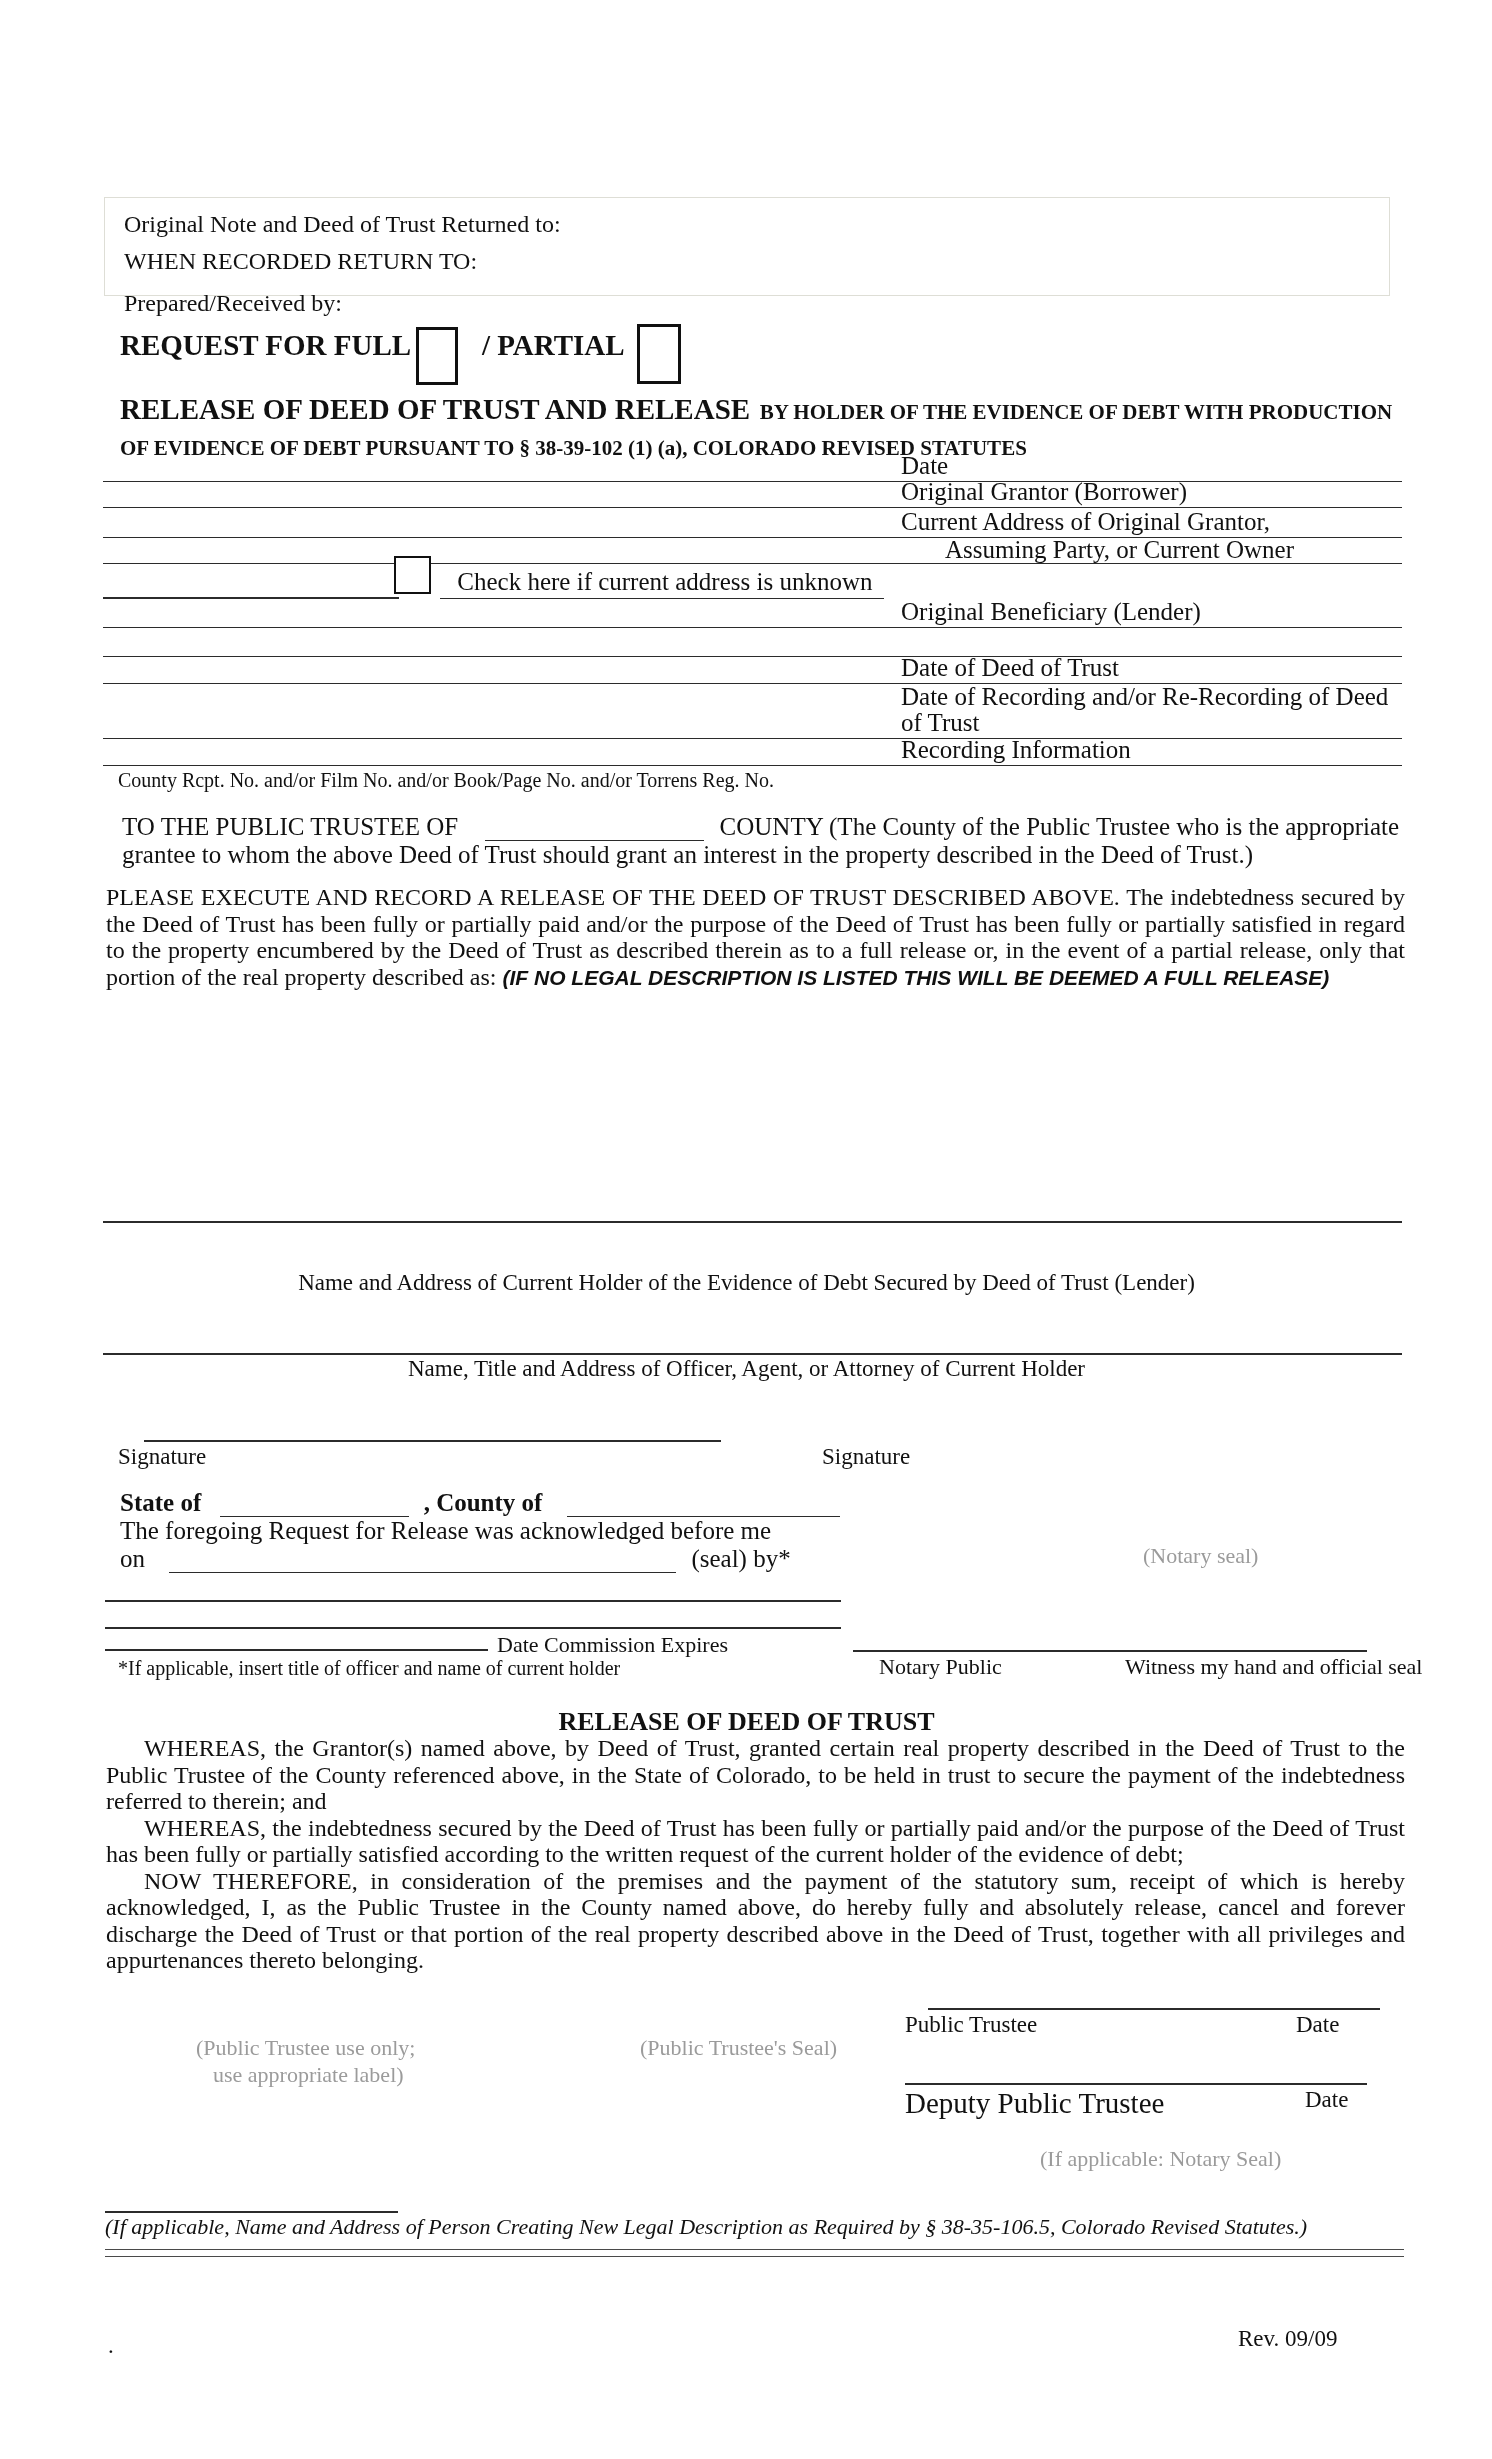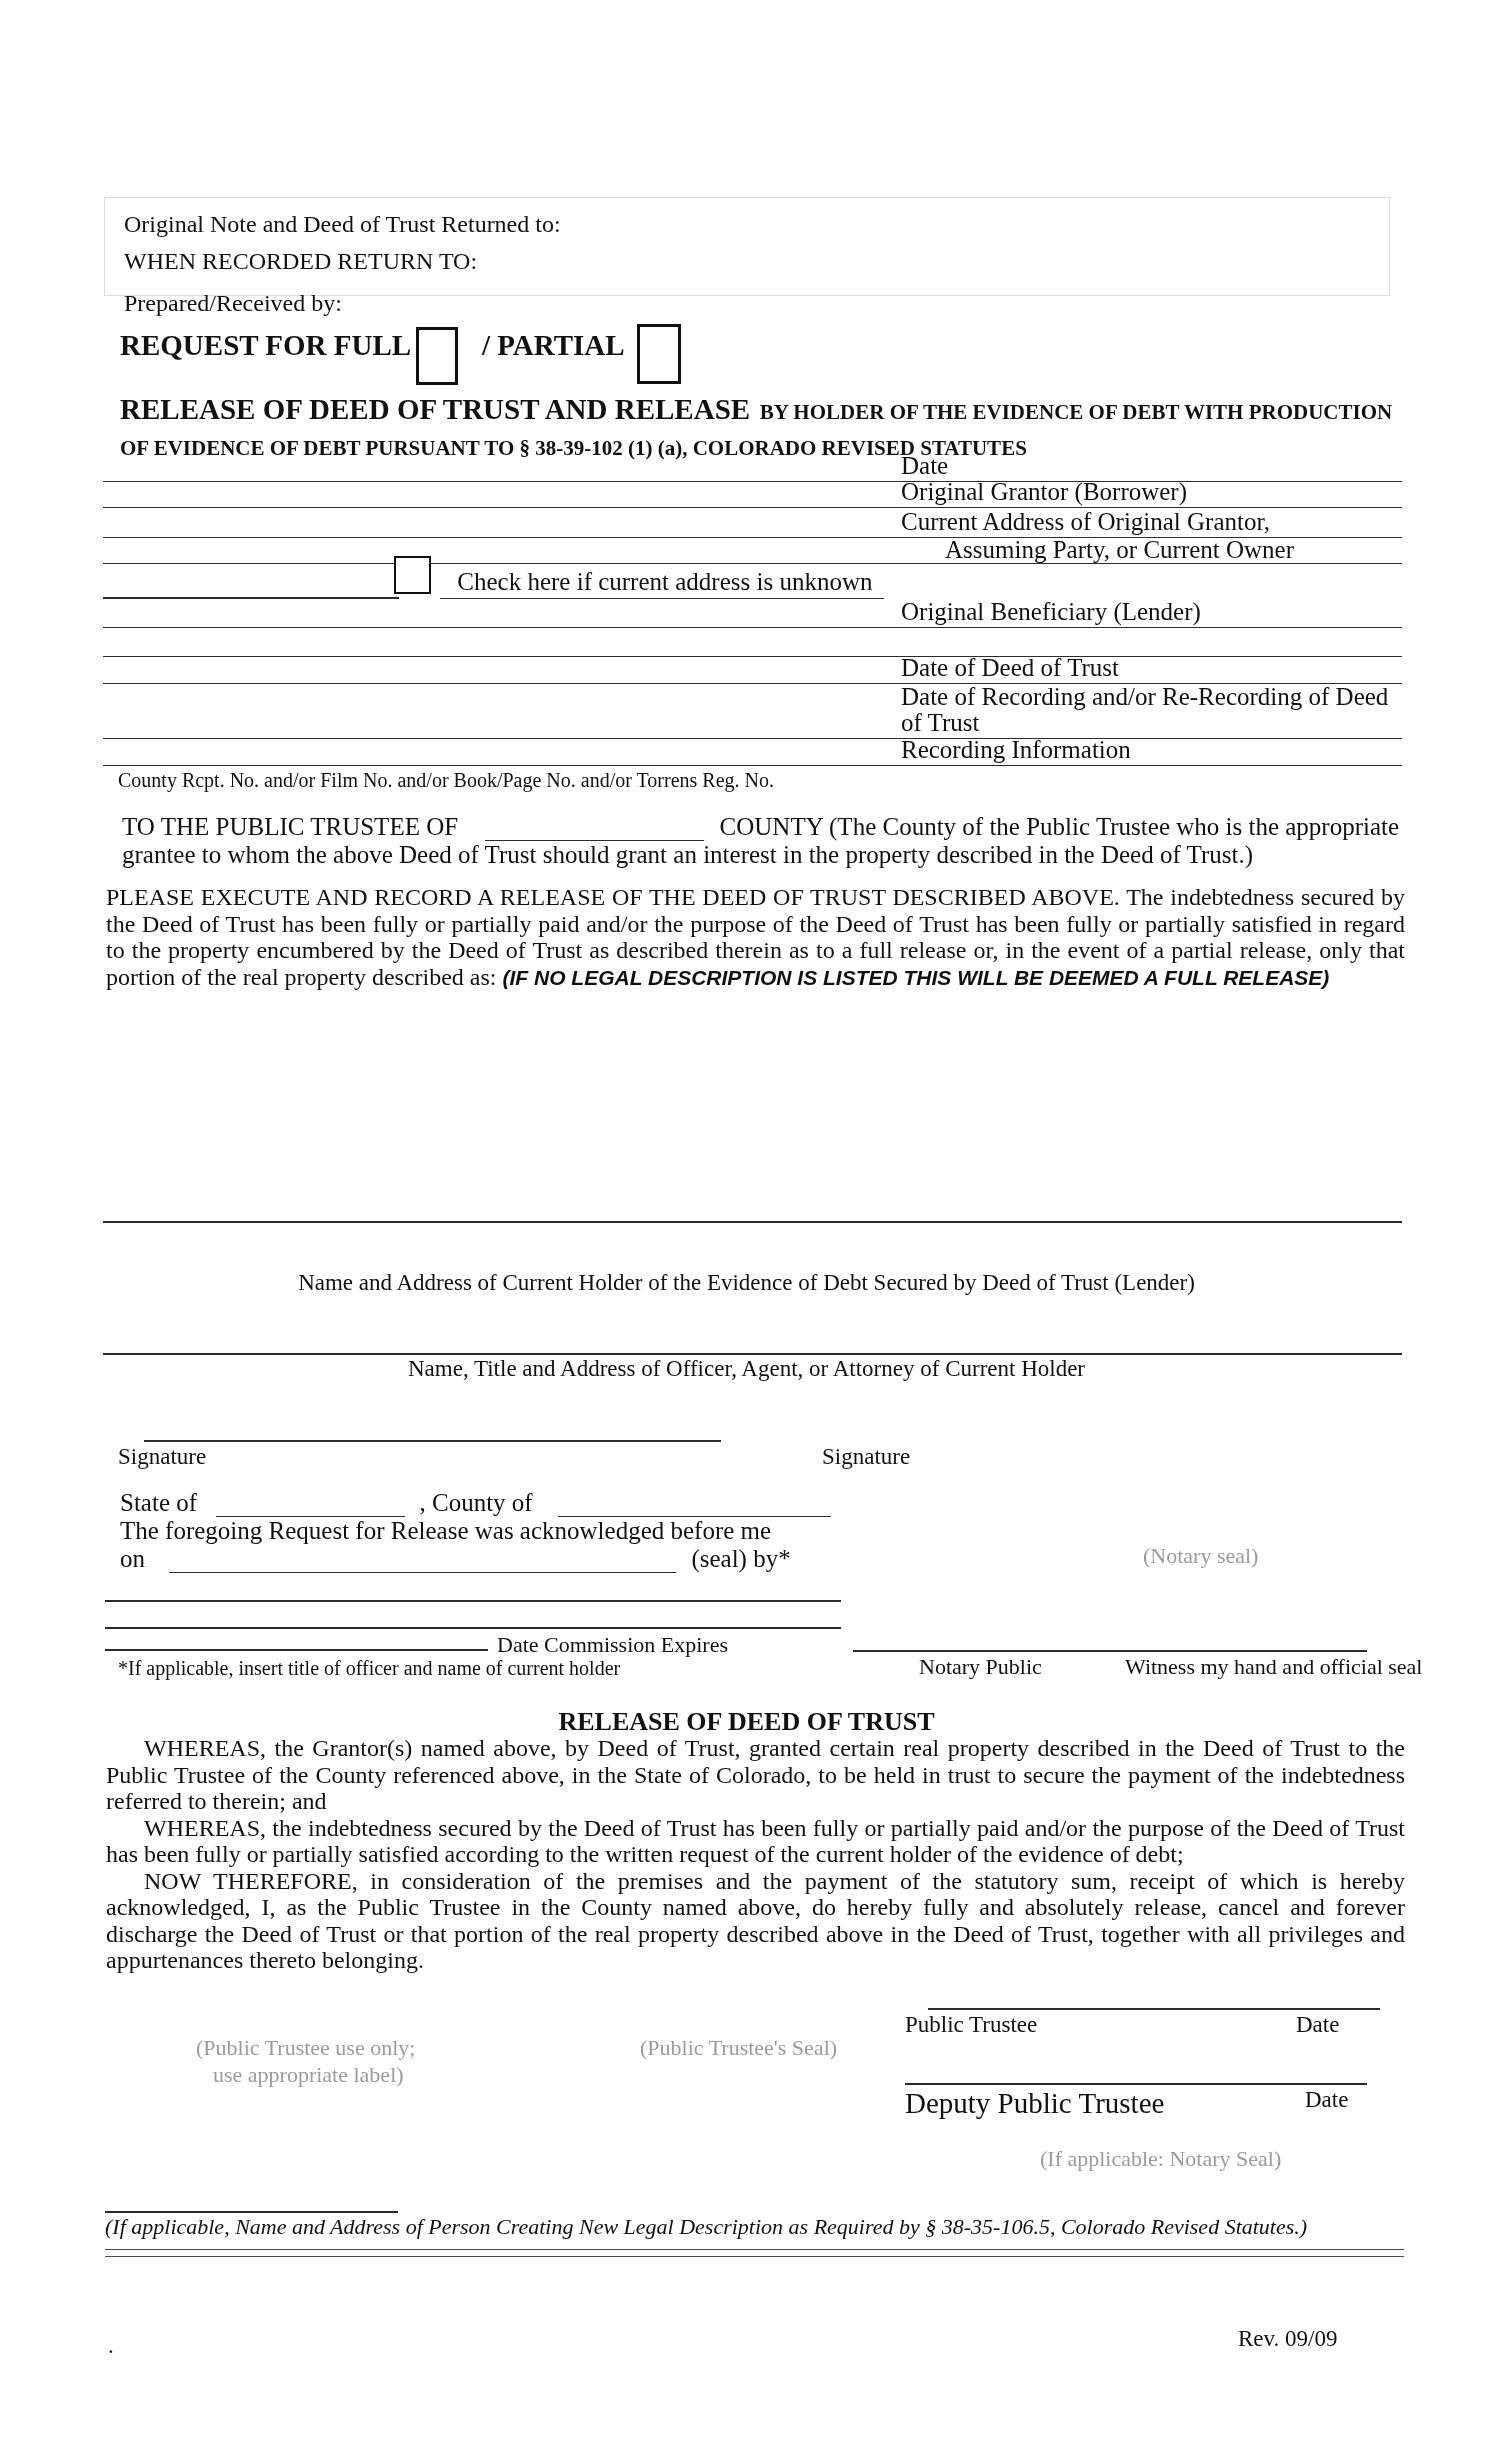--- a/index.html
+++ b/index.html
@@ -120,36 +120,36 @@
 
   <div class="rule" style="left:103px; top:1221px; width:1299px;"></div>
   <div class="center-lbl" style="top:1270px;">Name and Address of Current Holder of the Evidence of Debt Secured by Deed of Trust (Lender)</div>
   <div class="rule" style="left:103px; top:1353px; width:1299px;"></div>
   <div class="center-lbl" style="top:1356px;">Name, Title and Address of Officer, Agent, or Attorney of Current Holder</div>
 
   <div class="rule" style="left:144px; top:1440px; width:577px;"></div>
   <div class="abs" style="left:118px; top:1444px; font-size:23px;">Signature</div>
   <div class="abs" style="left:822px; top:1444px; font-size:23px;">Signature</div>
 
-  <div class="abs" style="left:120px; top:1489px; font-size:25px;">
+  <div class="abs" style="left:120px; top:1489px; font-size:25px;font-weight:bold;">
     <span>State of</span><span class="blank" style="width:189px; margin-left:19px;"></span><span style="margin-left:14.4px;">, County of</span><span class="blank" style="width:273px; margin-left:25px;"></span>
   </div>
   <div class="abs" style="left:120px; top:1517px; font-size:25px;">The foregoing Request for Release was acknowledged before me</div>
   <div class="abs" style="left:120px; top:1545px; font-size:25px;">
     <span>on</span><span class="blank" style="width:507px; margin-left:24px;"></span><span style="margin-left:15.4px;">(seal) by*</span>
   </div>
   <div class="abs gray md" style="left:1143px; top:1543px;">(Notary seal)</div>
 
   <div class="rule" style="left:105px; top:1600px; width:736px;"></div>
   <div class="rule" style="left:105px; top:1627px; width:736px;"></div>
   <div class="rule" style="left:105px; top:1649px; width:383px;"></div>
   <div class="abs md" style="left:497px; top:1632px;">Date Commission Expires</div>
   <div class="rule" style="left:853px; top:1650px; width:514px;"></div>
   <div class="abs sm" style="left:118px; top:1657px;">*If applicable, insert title of officer and name of current holder</div>
-  <div class="abs md" style="left:879px; top:1654px;margin-left:40px;">Notary Public</div>
+  <div class="abs md" style="left:879px; top:1654px;">Notary Public</div>
   <div class="abs md" style="left:1125px; top:1654px;">Witness my hand and official seal</div>
 
   <div class="h-release">RELEASE OF DEED OF TRUST</div>
   <div class="rel-paras">
     <p>WHEREAS, the Grantor(s) named above, by Deed of Trust, granted certain real property described in the Deed of Trust to the Public Trustee of the County referenced above, in the State of Colorado, to be held in trust to secure the payment of the indebtedness referred to therein; and</p>
     <p>WHEREAS, the indebtedness secured by the Deed of Trust has been fully or partially paid and/or the purpose of the Deed of Trust has been fully or partially satisfied according to the written request of the current holder of the evidence of debt;</p>
     <p>NOW THEREFORE, in consideration of the premises and the payment of the statutory sum, receipt of which is hereby acknowledged, I, as the Public Trustee in the County named above, do hereby fully and absolutely release, cancel and forever discharge the Deed of Trust or that portion of the real property described above in the Deed of Trust, together with all privileges and appurtenances thereto belonging.</p>
   </div>
 
   <div class="rule" style="left:928px; top:2008px; width:452px;"></div>

